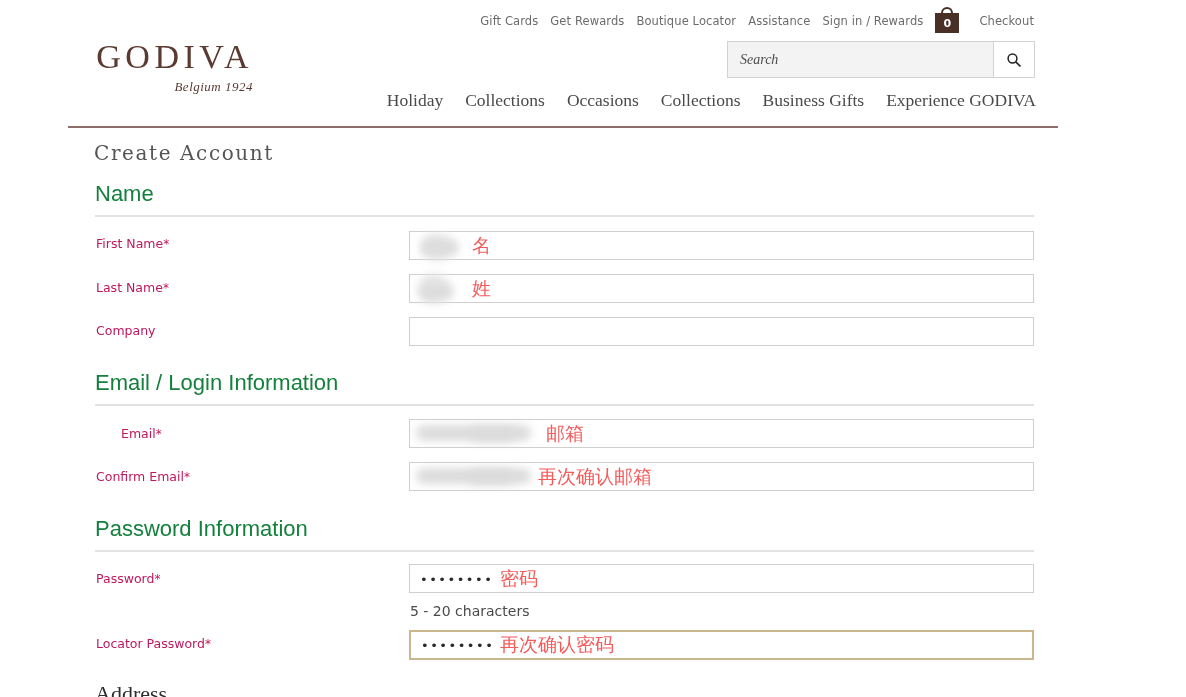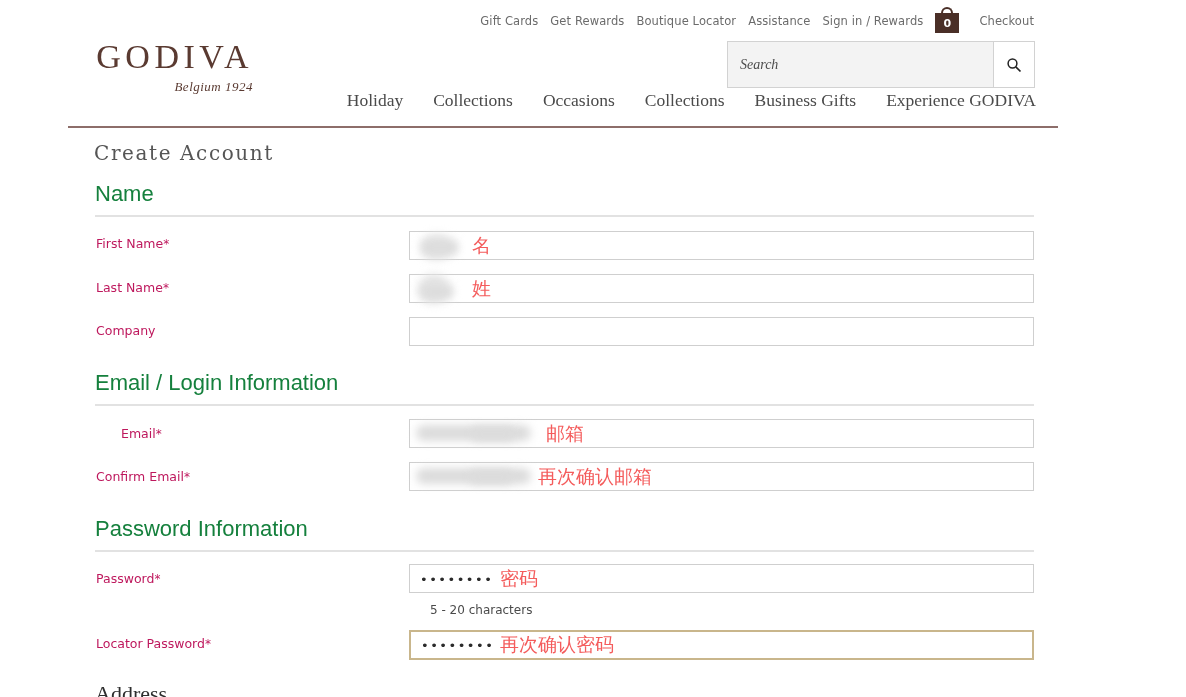--- a/index.html
+++ b/index.html
@@ -66,21 +66,21 @@
     font-style: italic;
     font-size: 13px;
     color: #5a3a31;
     margin-top: 5px;
     letter-spacing: .5px;
   }
 
   
   .search {
     position:absolute; left:727px; top:41px;
-    width: 308px; height: 47px;
+    width: 308px; height: 37px;
     display:flex;
     border:1px solid #d2d2d2;
   }
   .search input {
     flex:1;
     border:none; outline:none;
     background:#f3f3f3;
     padding: 0 12px;
     font-family:"Liberation Serif", serif;
     font-style: italic;
@@ -93,21 +93,21 @@
     background:#ffffff;
     border-left:1px solid #d2d2d2;
     display:flex; align-items:center; justify-content:center;
     cursor:pointer;
   }
 
   
   .mainnav {
     position:absolute; top:90px; left:0; width:1058px;
     display:flex; justify-content:flex-end; align-items:center;
-    gap: 30px; padding-right: 22px;
+    gap: 22px; padding-right: 22px;
   }
   .mainnav a {
     font-family:"Liberation Serif", serif;
     font-size: 17.5px;
     color:#4a4a4a;
     text-decoration:none;
     white-space:nowrap;
   }
   .header-rule {
     position:absolute; left:68px; top:126px;
@@ -174,23 +174,23 @@
 
   .annot {
     position:absolute;
     font-family:"DejaVu Sans", sans-serif;
     font-size: 19px;
     color:#f45c5c;
     white-space:nowrap;
   }
 
   .hint {
-    position:absolute; left:430px;
+    position:absolute; left:410px;
     font-family:"DejaVu Sans", sans-serif;
-    font-size: 12px;
+    font-size: 14px;
     color:#4a4a4a;
   }
 
   .clipped {
     position:absolute; left:95px;
     font-family:"Liberation Serif", serif;
     font-size: 22px;
     color:#2e2e2e;
     overflow:hidden;
   }

